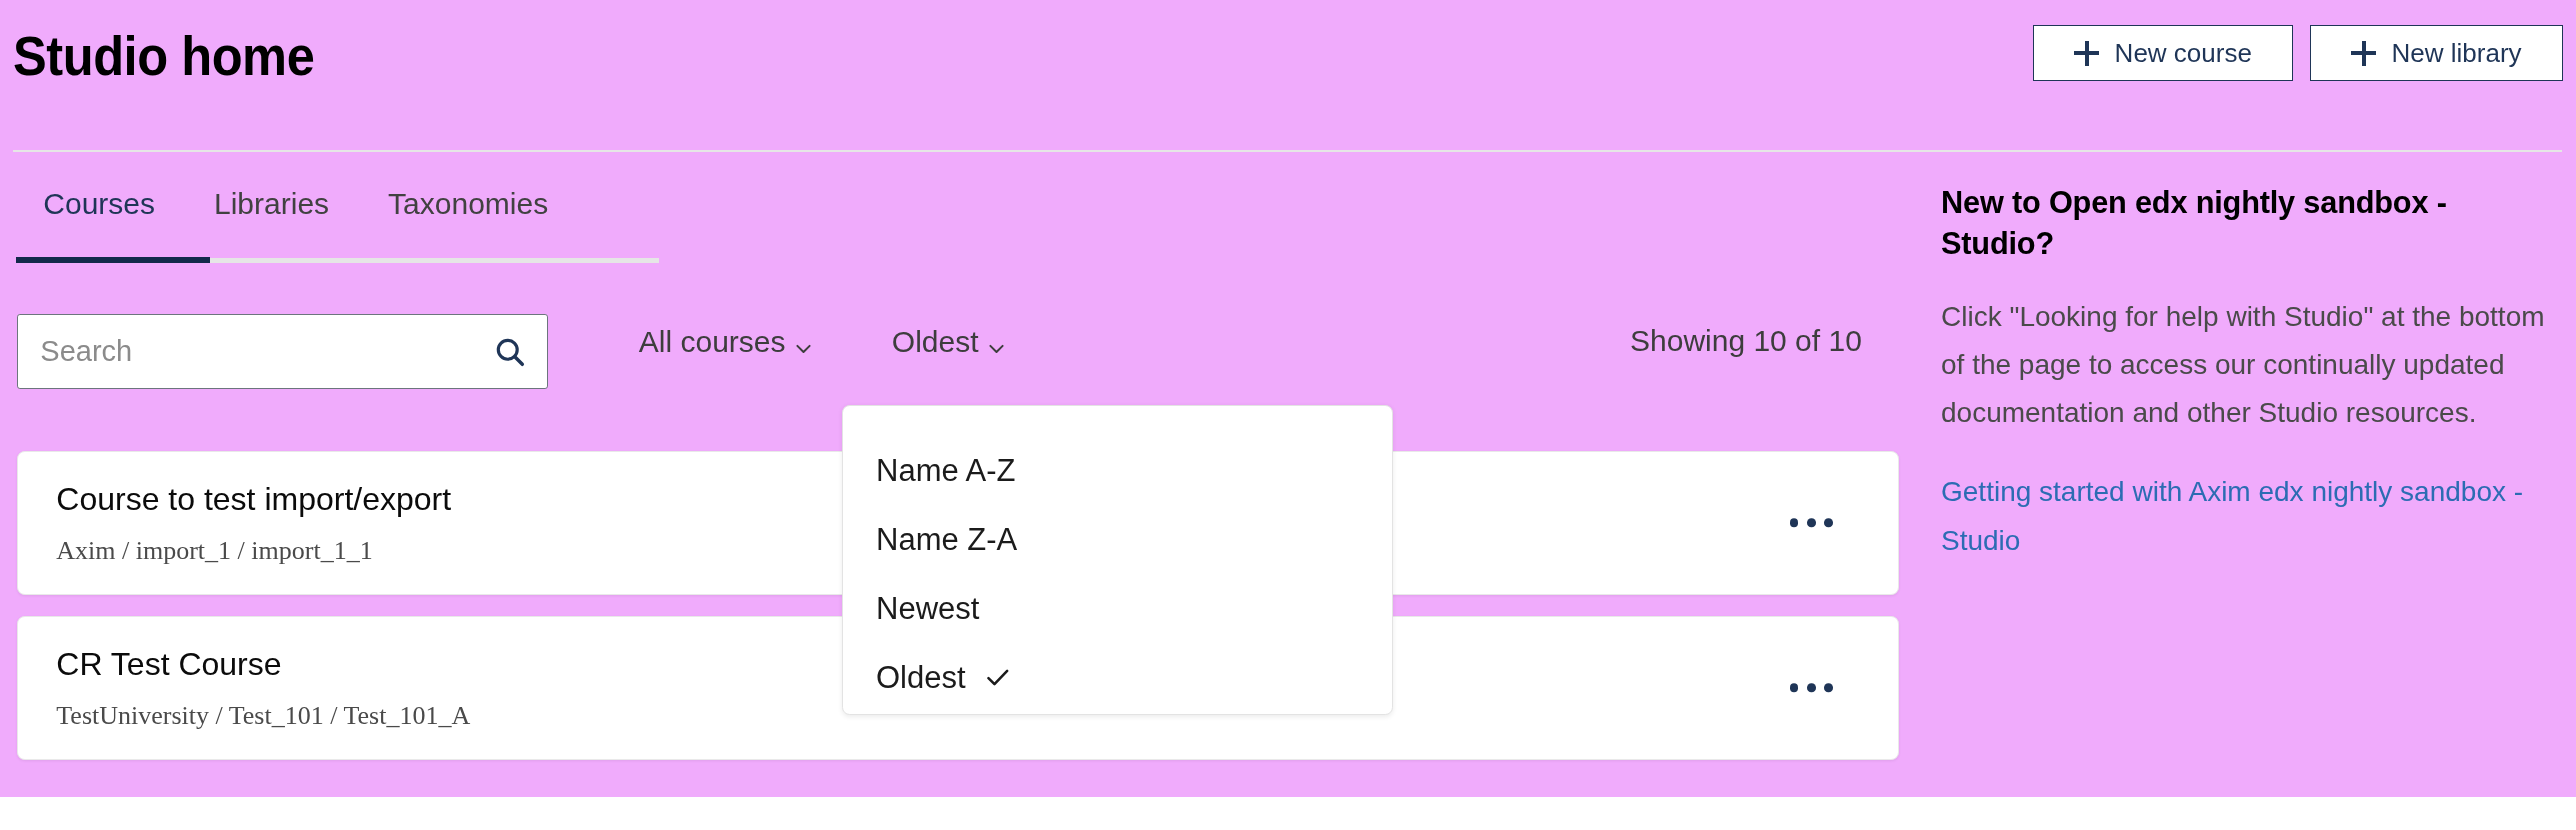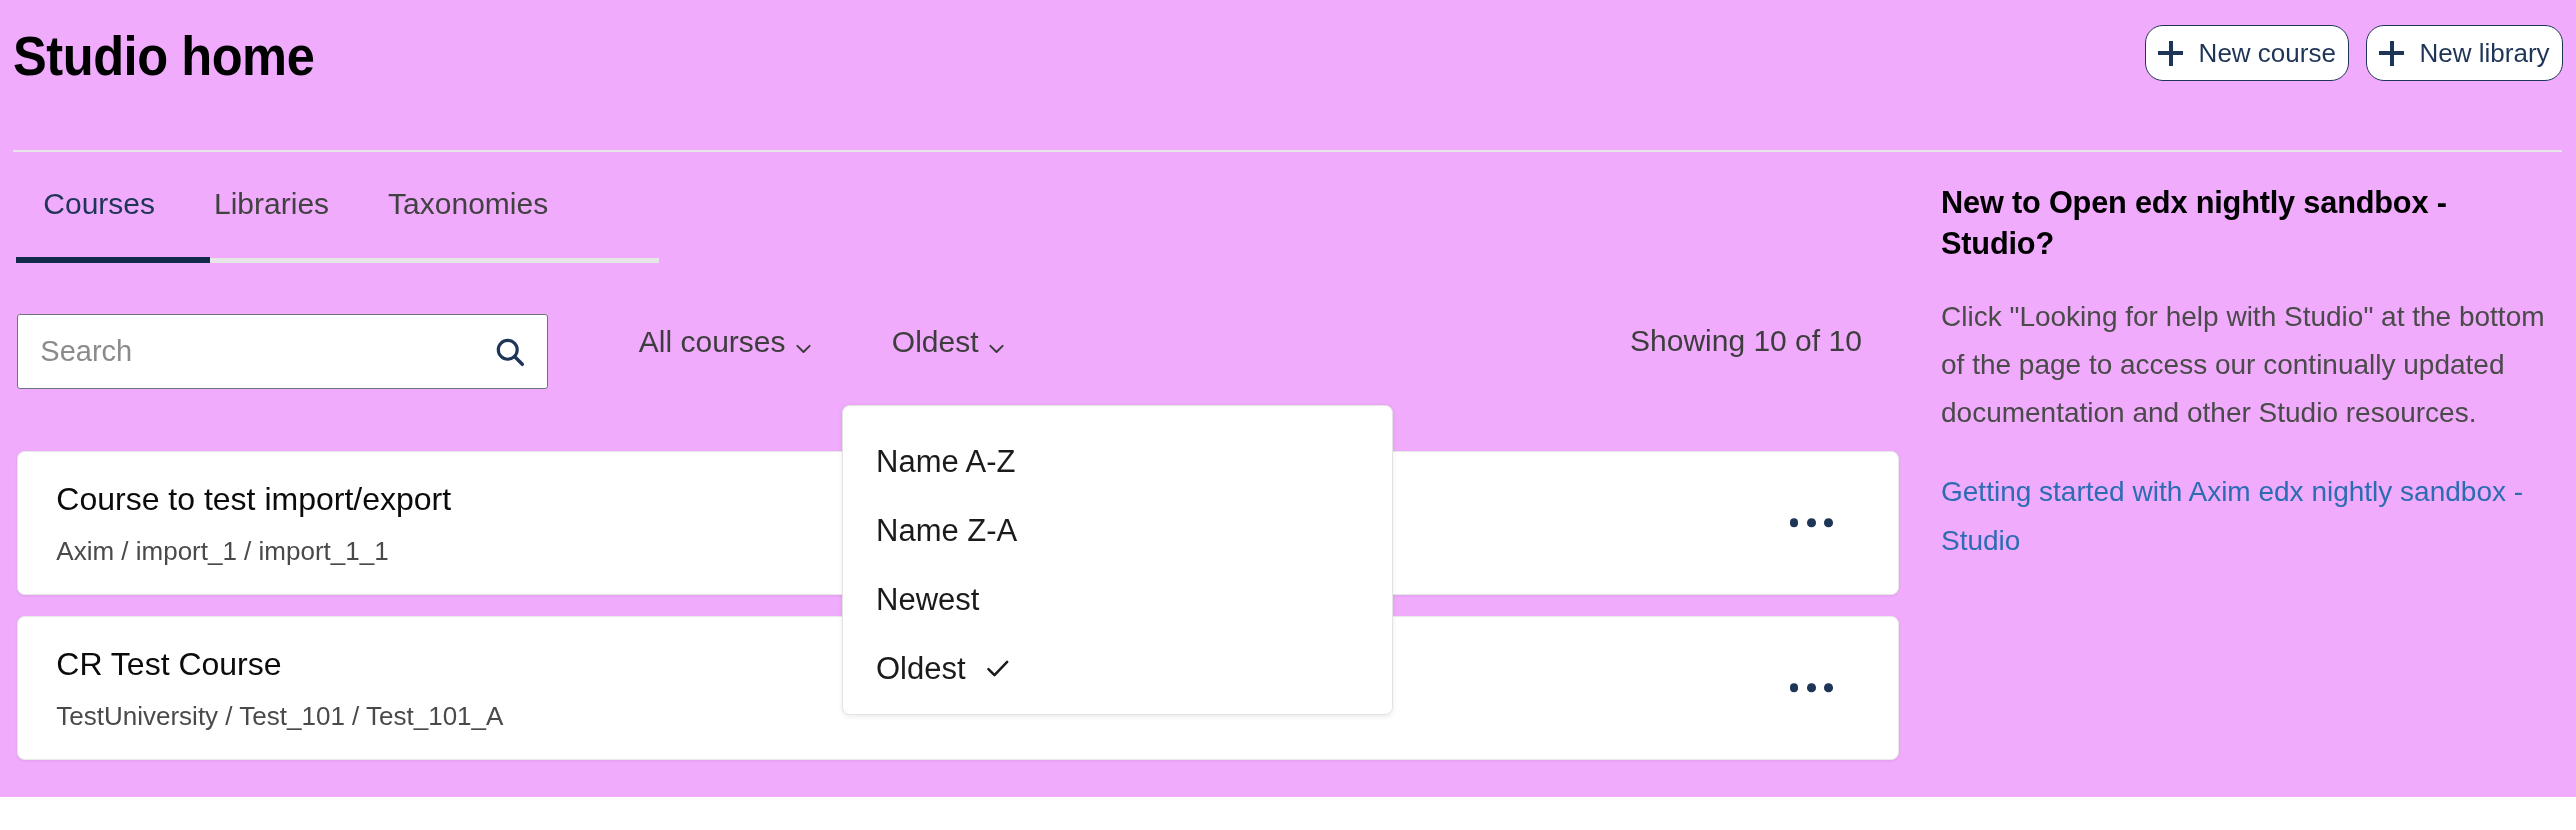--- a/index.html
+++ b/index.html
@@ -23,22 +23,22 @@
     font-family: "Liberation Sans", sans-serif;
     transform: scaleX(0.92); transform-origin: left center;
   }
   .header-actions {
     position: absolute; right: 13.4px; top: 25px;
     display: flex; gap: 17.3px; align-items: center;
   }
   .btn-outline {
     display: flex; align-items: center; justify-content: center;
     gap: 15.4px;
-    height: 56px; padding: 0 12px;
-    border: 1.4px solid #1f3557; border-radius: 18px;
+    height: 56px; padding: 0 40px;
+    border: 1.4px solid #1f3557; border-radius: 0;
     background: #ffffff; color: #1f3557;
     font-size: 26px; font-family: "Liberation Sans", sans-serif;
     cursor: pointer; white-space: nowrap;
   }
   .plus-icon {
     display:inline-block; width: 25px; height: 25px; position: relative; flex:none;
   }
   .plus-icon::before, .plus-icon::after {
     content:""; position:absolute; background:#1f3557;
   }
@@ -102,36 +102,36 @@
     box-shadow: 0 1px 2.9px rgba(0,0,0,0.07);
     margin-bottom: 21px;
   }
   .course-title {
     position:absolute; left:38px; top:29px;
     font-size:32px; color:#0b0b0b; font-family:"Liberation Sans", sans-serif;
     white-space:nowrap;
   }
   .course-meta {
     position:absolute; left:38px; top:84px;
-    font-size:26px; color:#4a4a4a; font-family:Liberation Sans, sans-serif;
+    font-size:26px; color:#4a4a4a; font-family:Liberation Serif, serif;
     white-space:nowrap;
   }
   .card-menu {
     position:absolute; right:56px; top:50%; transform:translateY(-50%);
     display:flex; gap:8.6px; align-items:center; cursor:pointer;
     padding: 13.4px 9.6px;
   }
   .card-menu i { display:block; width:8.6px; height:8.6px; border-radius:50%; background:#1f3557; }
 
   
   .sort-menu {
     position:absolute; left:842px; top:405px; width:551px; height:310px;
     background:#ffffff; border:1px solid #e3e3e3; border-radius:7.7px;
     box-shadow: 0 1.9px 5.8px rgba(0,0,0,0.08);
-    z-index: 40; padding-top: 21px;
+    z-index: 40; padding-top: 30px;
   }
   .sort-item {
     display:flex; align-items:center; gap:17.3px;
     height:69px; padding: 0 33px; cursor:pointer;
     font-size:31px; color:#1b1b1b; font-family:"Liberation Sans", sans-serif;
   }
   .check-icon { width:29px; height:29px; flex:none; }
 
   
   .sidebar { position:absolute; left:1941px; top:182px; width:614px; }

